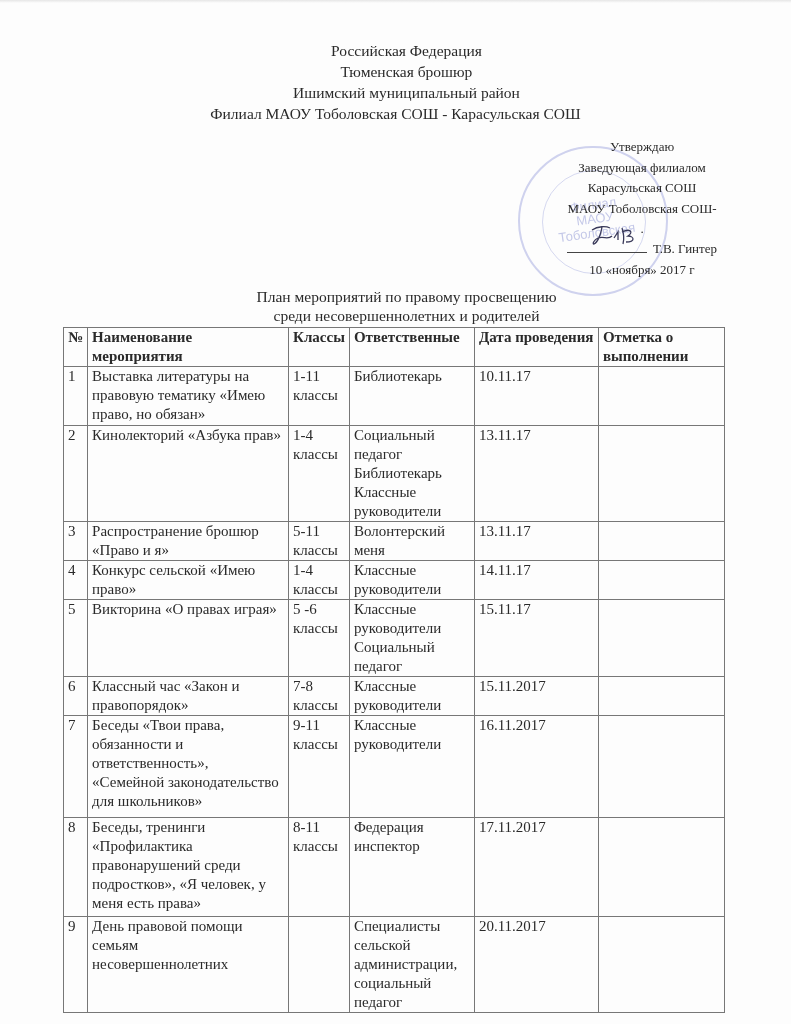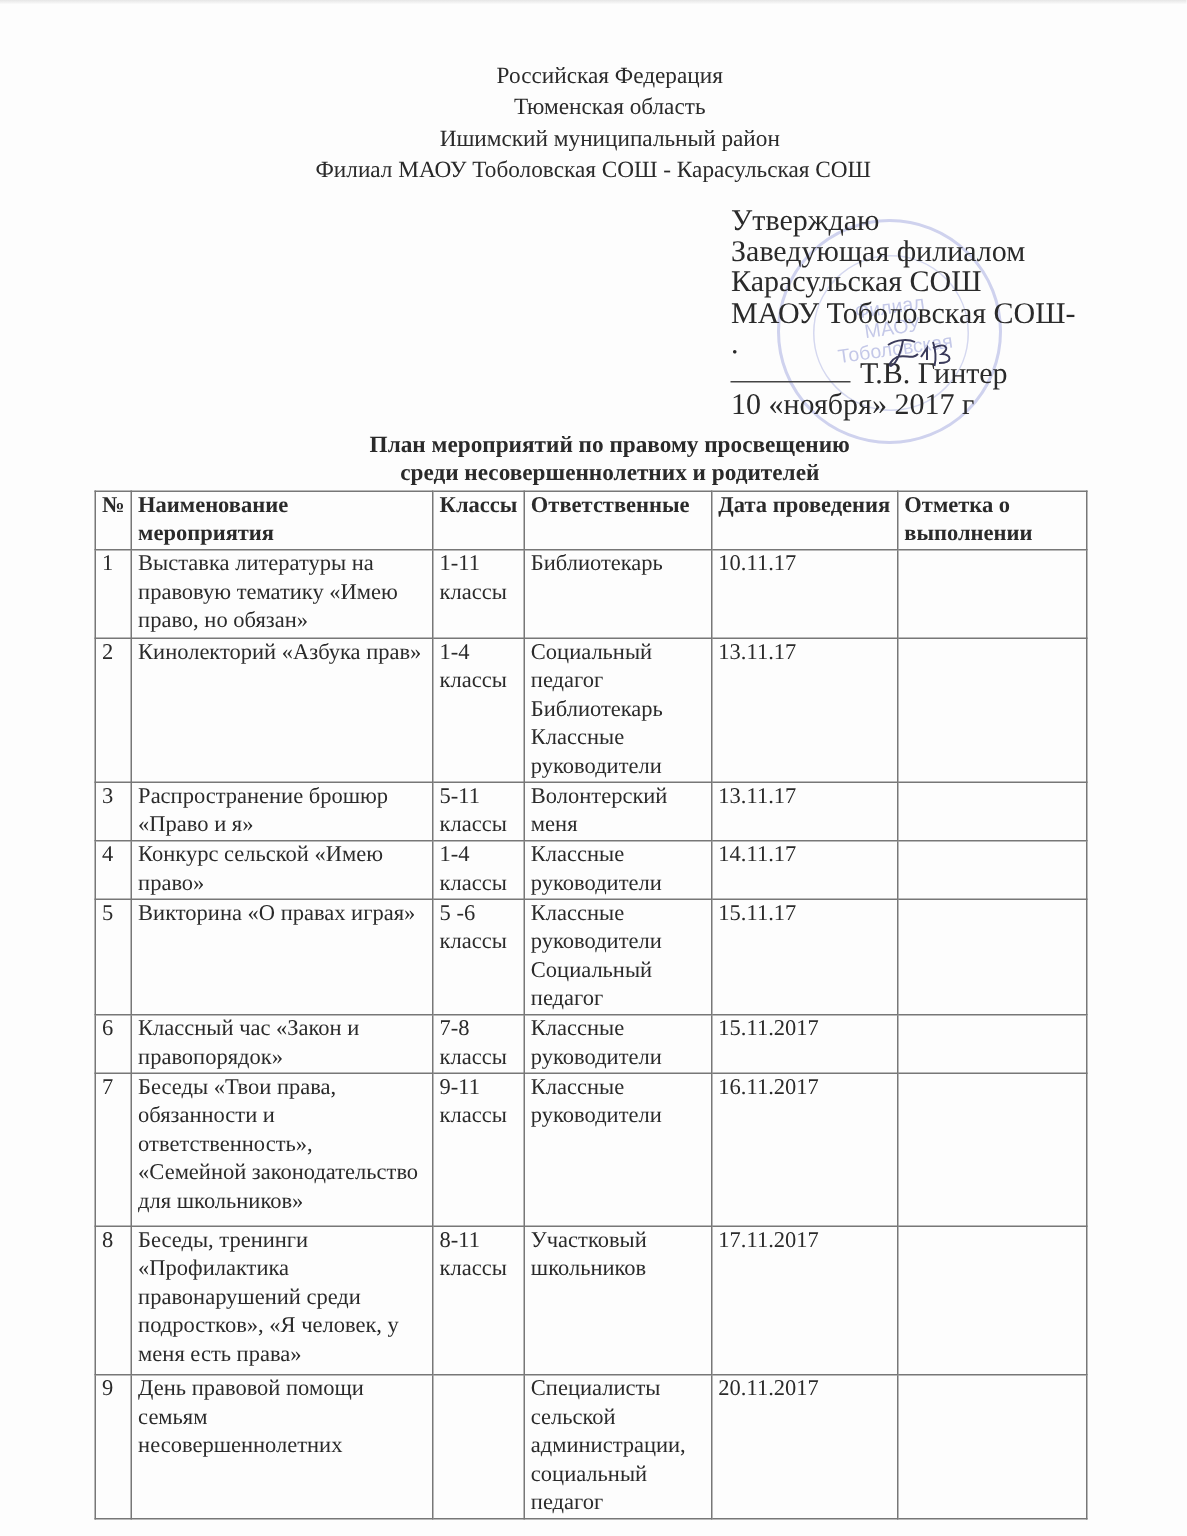--- a/index.html
+++ b/index.html
@@ -8,33 +8,33 @@
     font-family: "Liberation Serif", "DejaVu Serif", serif; color: #2a2a2a;
   }
   .page-edge-top { position: absolute; left: 0; top: 0; width: 791px; height: 3px; background: linear-gradient(#e6e6e6, #fdfdfd); }
   .header-block { position: absolute; left: 0; top: 40px; width: 791px; text-align: center; font-size: 15.5px; line-height: 21px; }
   .header-block div { white-space: nowrap; }
   .header-block .l1 { padding-left: 22px; }
   .header-block .l2 { padding-left: 22px; }
   .header-block .l3 { padding-left: 22px; text-align: center; }
   .header-block .l4 { padding-left: 0; }
 
-  .approval { position: absolute; right: 74px; top: 137px; text-align: left; font-size: 20px; line-height: 20.5px; }
+  .approval { position: absolute; right: 74px; top: 137px; text-align: center; font-size: 13px; line-height: 20.5px; }
   .approval .dot { display: block; height: 20px; line-height: 20px; }
   .approval .sig-line { display: inline-block; width: 80px; border-bottom: 1px solid #444; margin-right: 6px; height: 12px; vertical-align: baseline; }
   .approval .date-line { padding-right: 0; }
 
   .stamp { position: absolute; left: 518px; top: 146px; width: 150px; height: 150px; border-radius: 50%;
            border: 2px solid rgba(120,130,210,0.35); box-sizing: border-box; }
   .stamp .inner { position: absolute; left: 22px; top: 22px; width: 102px; height: 102px; border-radius: 50%; border: 1.5px solid rgba(120,130,210,0.3); }
   .stamp .stamp-text { position: absolute; left: 0; top: 50px; width: 150px; text-align: center; font-family: "Liberation Sans", sans-serif;
                        font-size: 13px; line-height: 14px; color: rgba(110,120,200,0.4); transform: rotate(-8deg); }
   .signature { position: absolute; left: 588px; top: 222px; width: 60px; height: 26px; }
 
-  .title { position: absolute; left: 0; top: 287px; width: 791px; text-align: center; font-weight: bold; font-size: 15.5px; line-height: 19px; }
+  .title { position: absolute; left: 0; top: 287px; width: 791px; text-align: center; font-weight: normal; font-size: 15.5px; line-height: 19px; }
   .title div { padding-left: 22px; }
 
   table.plan { position: absolute; left: 63px; top: 327px; border-collapse: collapse; font-size: 15px; line-height: 19px; table-layout: fixed; }
   table.plan td, table.plan th { border: 1px solid #777; vertical-align: top; padding: 0 4px; text-align: left; }
   table.plan th { font-weight: bold; }
   th.h-classes { vertical-align: bottom; }
   th.h-name, th.h-date, th.h-mark { vertical-align: bottom; }
   th.h-resp { vertical-align: top; margin-left: 31px; }
   td.cell-multi { white-space: pre-line; }
   col.c-num { width: 23px; }
@@ -44,21 +44,21 @@
   col.c-date { width: 124px; }
   col.c-mark { width: 126px; }
 </style>
 </head>
 <body>
 
 <div class="page-edge-top"></div>
 
 <div class="header-block">
   <div class="l1">Российская Федерация</div>
-  <div class="l2">Тюменская область</div>
+  <div class="l2">Тюменская брошюр</div>
   <div class="l3">Ишимский муниципальный район</div>
   <div class="l4">Филиал МАОУ Тоболовская СОШ - Карасульская СОШ</div>
 </div>
 
 <div class="stamp">
   <div class="inner"></div>
   <div class="stamp-text">
     <div>Филиал</div>
     <div>МАОУ</div>
     <div>Тоболовская</div>
@@ -160,21 +160,21 @@
         <td class="cell-multi">Беседы «Твои права, обязанности и ответственность», «Семейной законодательство для школьников»</td>
         <td class="cell-multi">9-11 классы</td>
         <td class="cell-multi">Классные руководители</td>
         <td class="cell-multi">16.11.2017</td>
         <td class="cell-multi"></td>
       </tr>
       <tr style="height: 99px;">
         <td class="cell-multi">8</td>
         <td class="cell-multi">Беседы, тренинги «Профилактика правонарушений среди подростков», «Я человек, у меня есть права»</td>
         <td class="cell-multi">8-11 классы</td>
-        <td class="cell-multi">Участковый школьников</td>
+        <td class="cell-multi">Федерация инспектор</td>
         <td class="cell-multi">17.11.2017</td>
         <td class="cell-multi"></td>
       </tr>
       <tr style="height: 85px;">
         <td class="cell-multi">9</td>
         <td class="cell-multi">День правовой помощи семьям
 несовершеннолетних</td>
         <td class="cell-multi"></td>
         <td class="cell-multi">Специалисты сельской администрации, социальный педагог</td>
         <td class="cell-multi">20.11.2017</td>

